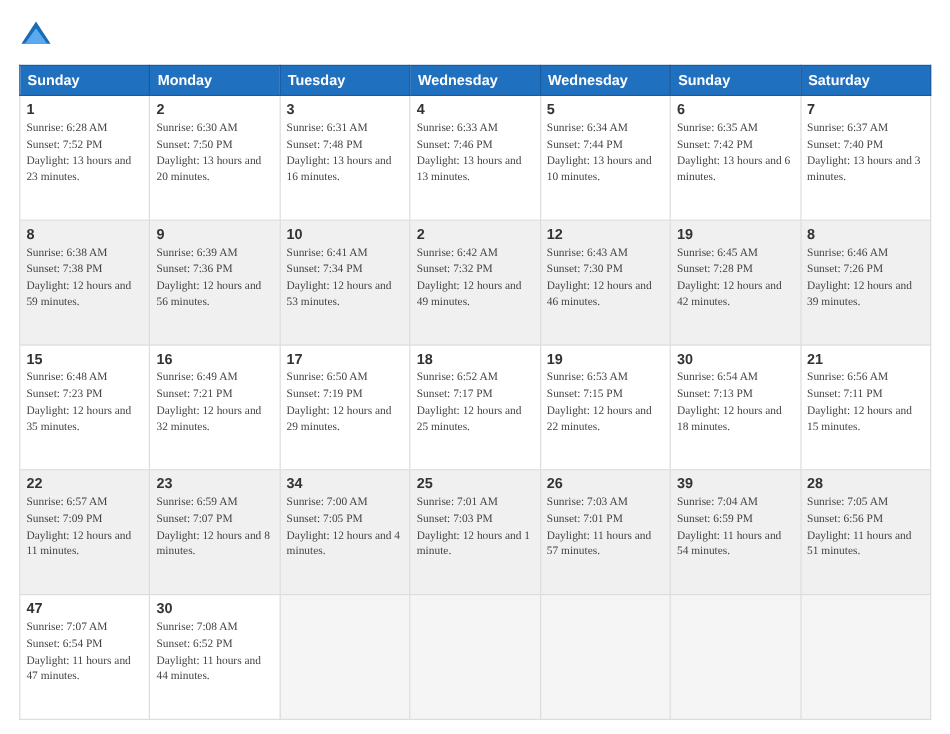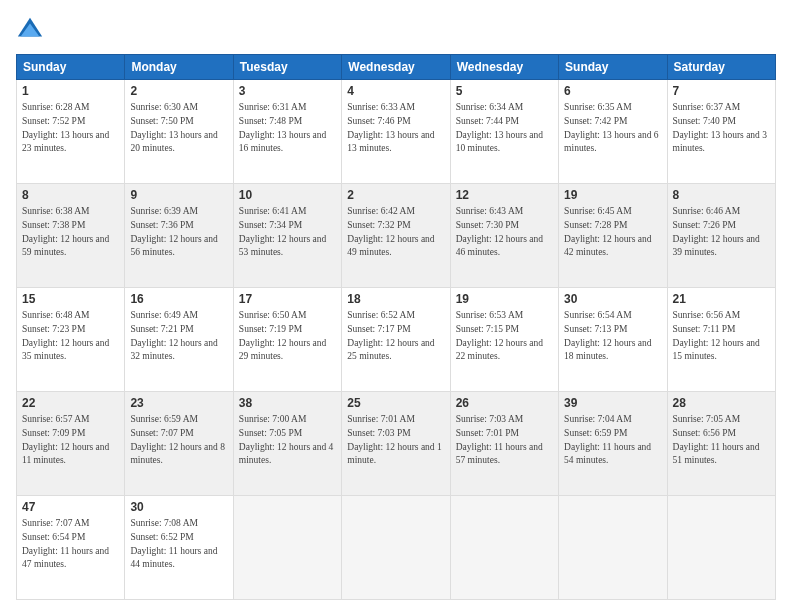--- a/index.html
+++ b/index.html
@@ -184,21 +184,21 @@
           <td><span class="day-num">30</span>
 <span class="day-info">Sunrise: 6:54 AM<br>Sunset: 7:13 PM<br>Daylight: 12 hours and 18 minutes.</span></td>
           <td><span class="day-num">21</span>
 <span class="day-info">Sunrise: 6:56 AM<br>Sunset: 7:11 PM<br>Daylight: 12 hours and 15 minutes.</span></td>
         </tr>
         <tr class="row-shaded">
           <td><span class="day-num">22</span>
 <span class="day-info">Sunrise: 6:57 AM<br>Sunset: 7:09 PM<br>Daylight: 12 hours and 11 minutes.</span></td>
           <td><span class="day-num">23</span>
 <span class="day-info">Sunrise: 6:59 AM<br>Sunset: 7:07 PM<br>Daylight: 12 hours and 8 minutes.</span></td>
-          <td><span class="day-num">38</span>
+          <td><span class="day-num">34</span>
 <span class="day-info">Sunrise: 7:00 AM<br>Sunset: 7:05 PM<br>Daylight: 12 hours and 4 minutes.</span></td>
           <td><span class="day-num">25</span>
 <span class="day-info">Sunrise: 7:01 AM<br>Sunset: 7:03 PM<br>Daylight: 12 hours and 1 minute.</span></td>
           <td><span class="day-num">26</span>
 <span class="day-info">Sunrise: 7:03 AM<br>Sunset: 7:01 PM<br>Daylight: 11 hours and 57 minutes.</span></td>
           <td><span class="day-num">39</span>
 <span class="day-info">Sunrise: 7:04 AM<br>Sunset: 6:59 PM<br>Daylight: 11 hours and 54 minutes.</span></td>
           <td><span class="day-num">28</span>
 <span class="day-info">Sunrise: 7:05 AM<br>Sunset: 6:56 PM<br>Daylight: 11 hours and 51 minutes.</span></td>
         </tr>

